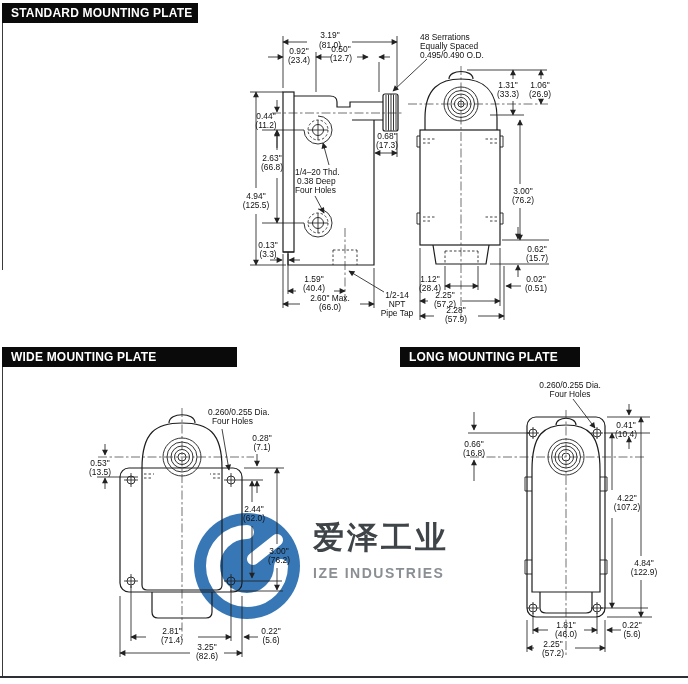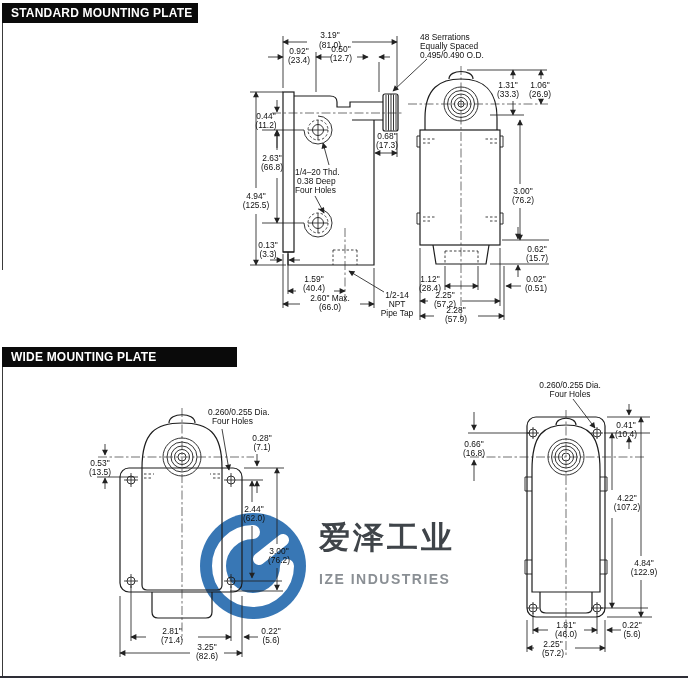--- a/index.html
+++ b/index.html
@@ -3,24 +3,24 @@
 <meta charset="utf-8">
 <style>
   html,body{margin:0;padding:0;background:#fff;}
   .page{position:relative;width:688px;height:684px;background:#fff;overflow:hidden;
         font-family:"Liberation Sans",sans-serif;}
   .hdr{position:absolute;background:#0a0a0a;color:#fff;font-weight:bold;font-size:12px;
        line-height:20px;padding-left:9px;letter-spacing:.2px;box-sizing:border-box;}
   .vline{position:absolute;width:1px;background:#3a3a3a;}
   .botrule{position:absolute;left:0;top:676px;width:688px;height:2px;background:#2e2e36;}
   .footer{position:absolute;left:343px;top:654px;font-size:12.5px;color:#1c1c1c;}
-  .wm{position:absolute;left:197px;top:509px;display:flex;align-items:flex-start;z-index:1;}
+  .wm{position:absolute;left:191px;top:509px;display:flex;align-items:flex-start;z-index:1;}
   .wm-text{margin-left:10px;padding-top:13px;}
   .wm-cn{font-size:31px;font-weight:bold;color:#3f4449;letter-spacing:3px;line-height:31px;}
-  .wm-en{font-size:14px;color:#8a8f94;letter-spacing:1.5px;margin-top:18px;font-weight:bold;}
+  .wm-en{font-size:14px;color:#8a8f94;letter-spacing:1.5px;margin-top:12px;font-weight:bold;}
   svg.draw{position:absolute;left:0;top:0;z-index:2;}
   .o{fill:none;stroke:#1d1d1d;stroke-width:1.2;}
   .o2{fill:none;stroke:#1d1d1d;stroke-width:0.9;}
   .d{fill:none;stroke:#222;stroke-width:0.85;}
   .hd{fill:none;stroke:#222;stroke-width:0.85;stroke-dasharray:2.5 2;}
   .cl{fill:none;stroke:#333;stroke-width:0.7;stroke-dasharray:9 2.5 2.5 2.5;}
   svg text{font-family:"Liberation Sans",sans-serif;font-size:8.4px;fill:#111;}
   .ta{text-anchor:middle;}
 </style>
 </head>
@@ -35,20 +35,21 @@
       <path d="M62,50 L86,31" stroke="#fff" stroke-width="12" stroke-linecap="round"></path>
     </svg>
     <div class="wm-text">
       <div class="wm-cn">爱泽工业</div>
       <div class="wm-en">IZE INDUSTRIES</div>
     </div>
   </div>
 
   <div class="hdr" style="left:2px;top:3px;width:196px;height:20px;">STANDARD MOUNTING PLATE</div>
   <div class="hdr" style="left:2px;top:347px;width:235px;height:20px;">WIDE MOUNTING PLATE</div>
+  <div class="hdr" style="left:400px;top:347px;width:180px;height:20px;">LONG MOUNTING PLATE</div>
 
   <div class="vline" style="left:2px;top:23px;height:247px;"></div>
   <div class="vline" style="left:2px;top:367px;height:310px;"></div>
   <div class="botrule"></div>
 
 
   <svg class="draw" width="688" height="684" viewBox="0 0 688 684">
     <defs>
       <marker id="m" viewBox="0 0 10 10" refX="9" refY="5" markerWidth="9" markerHeight="7" orient="auto-start-reverse">
           <path d="M0,0 L10,5 L0,10 z" fill="#222"></path>

